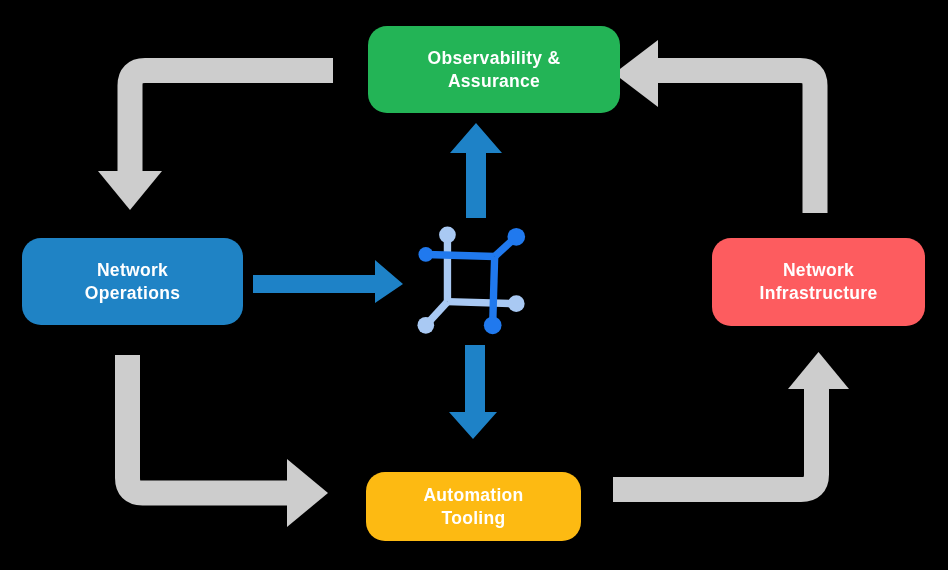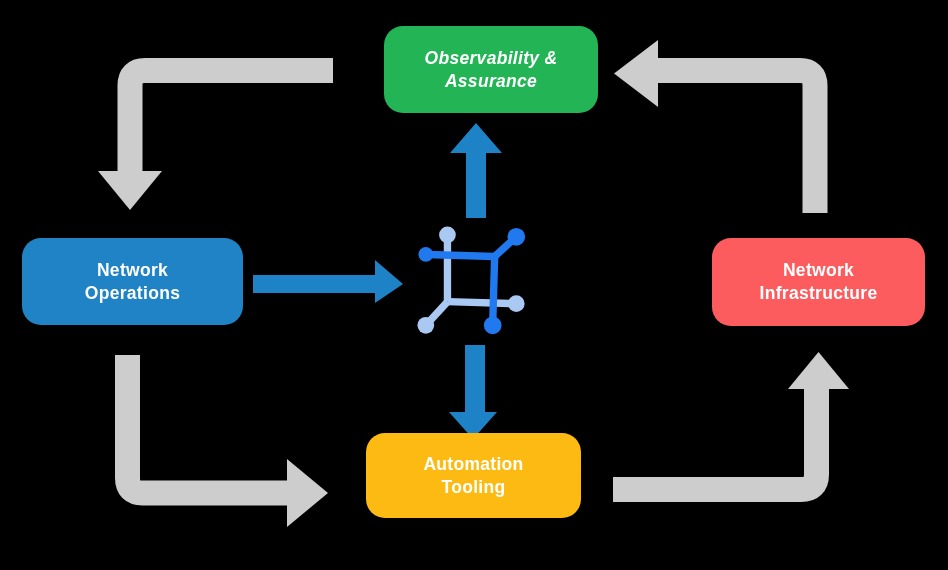--- a/index.html
+++ b/index.html
@@ -29,24 +29,24 @@
     justify-content: center;
     text-align: center;
     color: #ffffff;
     font-size: 17.5px;
     font-weight: 600;
     line-height: 23px;
     letter-spacing: 0.3px;
     z-index: 2;
   }
   .node .label { white-space: pre-line; }
-  .node-observability { left: 384px; top: 26px;  width: 214px; height: 87px; background: #23b456; font-style: italic; }
+  .node-observability { left: 368px; top: 26px;  width: 252px; height: 87px; background: #23b456; }
   .node-operations    { left: 22px;  top: 238px; width: 221px; height: 87px; background: #1f83c5; }
   .node-infrastructure{ left: 712px; top: 238px; width: 213px; height: 88px; background: #fd5c5f; }
-  .node-automation    { left: 366px; top: 433px; width: 215px; height: 85px; background: #fdba12; }
+  .node-automation    { left: 366px; top: 472px; width: 215px; height: 69px; background: #fdba12; }
   
   .center-icon {
     position: absolute;
     left: 415px; top: 224px;
     width: 118px; height: 118px;
     z-index: 2;
   }
   .ic-light line { stroke: #a9c9f3; stroke-width: 7.5; }
   .ic-light circle { fill: #a9c9f3; }
   .ic-dark line { stroke: #2079ee; stroke-width: 7.5; }

